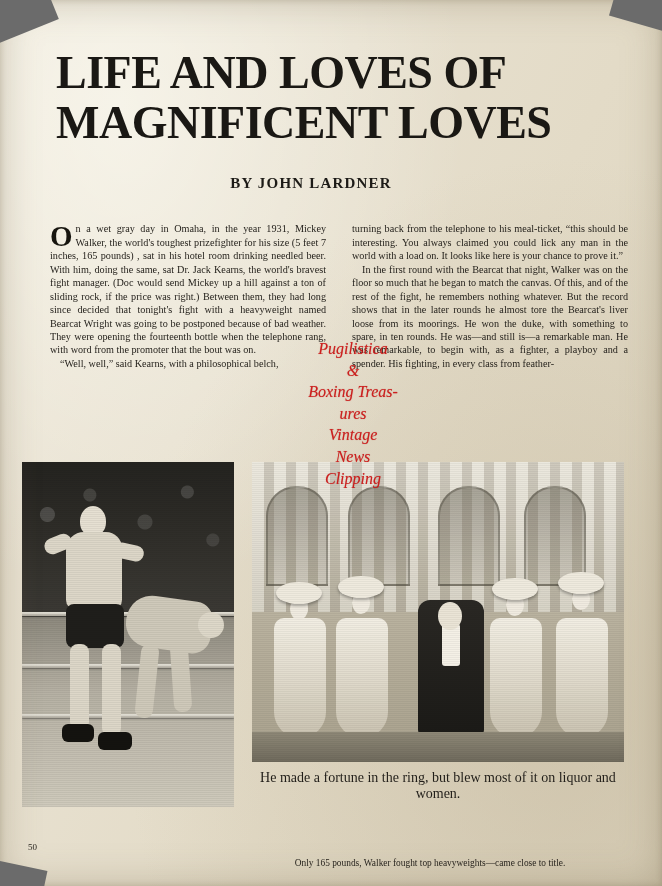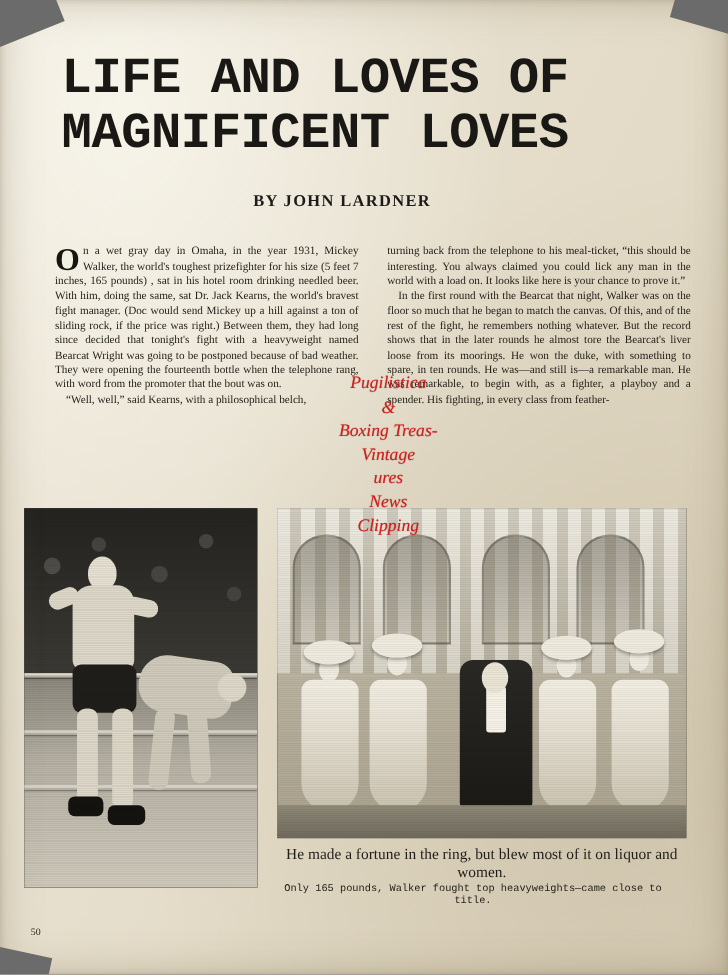--- a/index.html
+++ b/index.html
@@ -62,21 +62,21 @@
 
   #content {
     position: absolute;
     inset: 0;
     padding: 0;
   }
 
   
   #headline {
     margin: 48px 34px 0 56px;
-    font-family: Liberation Mono, monospace;
+    font-family: Liberation Serif, serif;
     font-weight: bold;
     font-size: 46px;
     line-height: 1.08;
     letter-spacing: -0.5px;
     color: #1a1814;
     text-align: left;
   }
   #headline .line2 { display: block; }
 
   #byline {
@@ -273,23 +273,22 @@
     text-align: center;
   }
   #caption-chorus {
     width: 372px;
     margin-top: 8px;
   }
   #caption-bottom {
     position: absolute;
     left: 240px;
     width: 380px;
-    top: 802px;
+    top: 858px;
     font-size: 9.4px;
-    font-family: Liberation Mono, monospace;
   }
 
   #page-number {
     position: absolute;
     left: 28px;
     top: 842px;
     font-family: Liberation Serif, serif;
     font-size: 9px;
     color: #2a2620;
   }
@@ -408,22 +407,22 @@
     </div>
 
     <div id="caption-bottom" class="caption">Only 165 pounds, Walker fought top heavyweights—came close to title.</div>
 
     <div id="page-number">50</div>
 
     <div id="watermark">
       <span>Pugilistica</span>
       <span>&amp;</span>
       <span>Boxing Treas-</span>
+      <span>ures</span>
       <span>Vintage</span>
-      <span>ures</span>
       <span>News</span>
       <span>Clipping</span>
     </div>
 
   </div>
 
   <div id="edge-shadow"></div>
   <div class="corner" id="corner-tl"></div>
   <div class="corner" id="corner-tr"></div>
   <div class="corner" id="corner-bl"></div>

